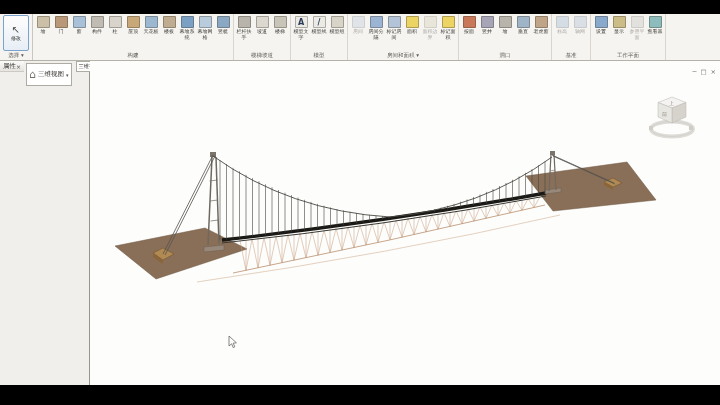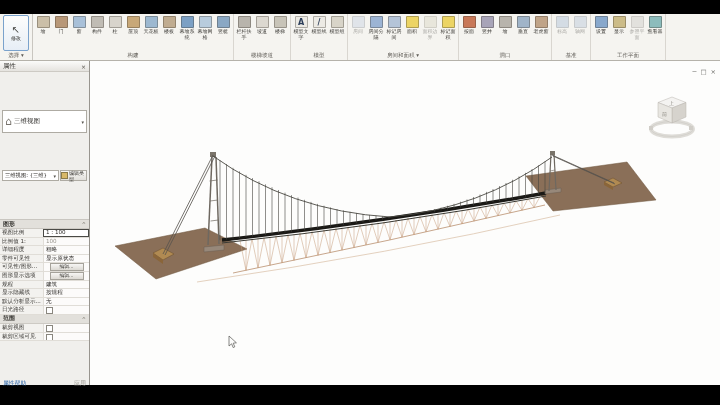--- a/index.html
+++ b/index.html
@@ -19,21 +19,21 @@
   .rlbl{font-size:5px;color:#3c3a36;text-align:center;line-height:1.15;margin-top:1px;word-break:break-all;width:18px;}
   #select-group{display:flex;flex-direction:column;border-right:1px solid #c9c6c0;}
   #modify-btn{width:24px;margin:1px 2px 0;border:1px solid #7aa2cc;background:linear-gradient(#fdfdfc,#e7eef6);
               border-radius:2px;flex:1;display:flex;flex-direction:column;align-items:center;justify-content:center;}
   #modify-btn .mglyph{font-size:10px;color:#40403c;line-height:11px;}
   #modify-btn .rlbl{width:auto;}
   #ribbon-fill{flex:1;background:#f5f4f0;}
   
   #main{flex:1;display:flex;min-height:0;}
   #leftpanel{width:89px;background:#f0efec;border-right:1px solid #98958f;display:flex;
-             flex-direction:column;min-height:0;flex:none;gap:36px;}
+             flex-direction:row;min-height:0;flex:none;}
   .ptitle{height:10px;display:flex;justify-content:space-between;align-items:center;padding:0 3px;
           background:linear-gradient(#fbfbfa,#e5e3df);border-bottom:1px solid #cdcac4;color:#3a3834;
           font-size:6.5px;flex:none;}
   .closex{font-size:6px;color:#55524c;}
   .typesel{height:21px;margin:2px 2px 1px;background:#fff;border:1px solid #aeaba3;display:flex;
            align-items:center;gap:2px;padding:0 2px;flex:none;}
   .house{font-size:11px;color:#77736c;line-height:11px;}
   .fam{font-size:6.5px;color:#2f2d2a;flex:1;}
   .dd{font-size:5px;color:#55524c;}
   .selrow{display:flex;height:11px;margin:0 2px 2px;gap:1px;flex:none;}

